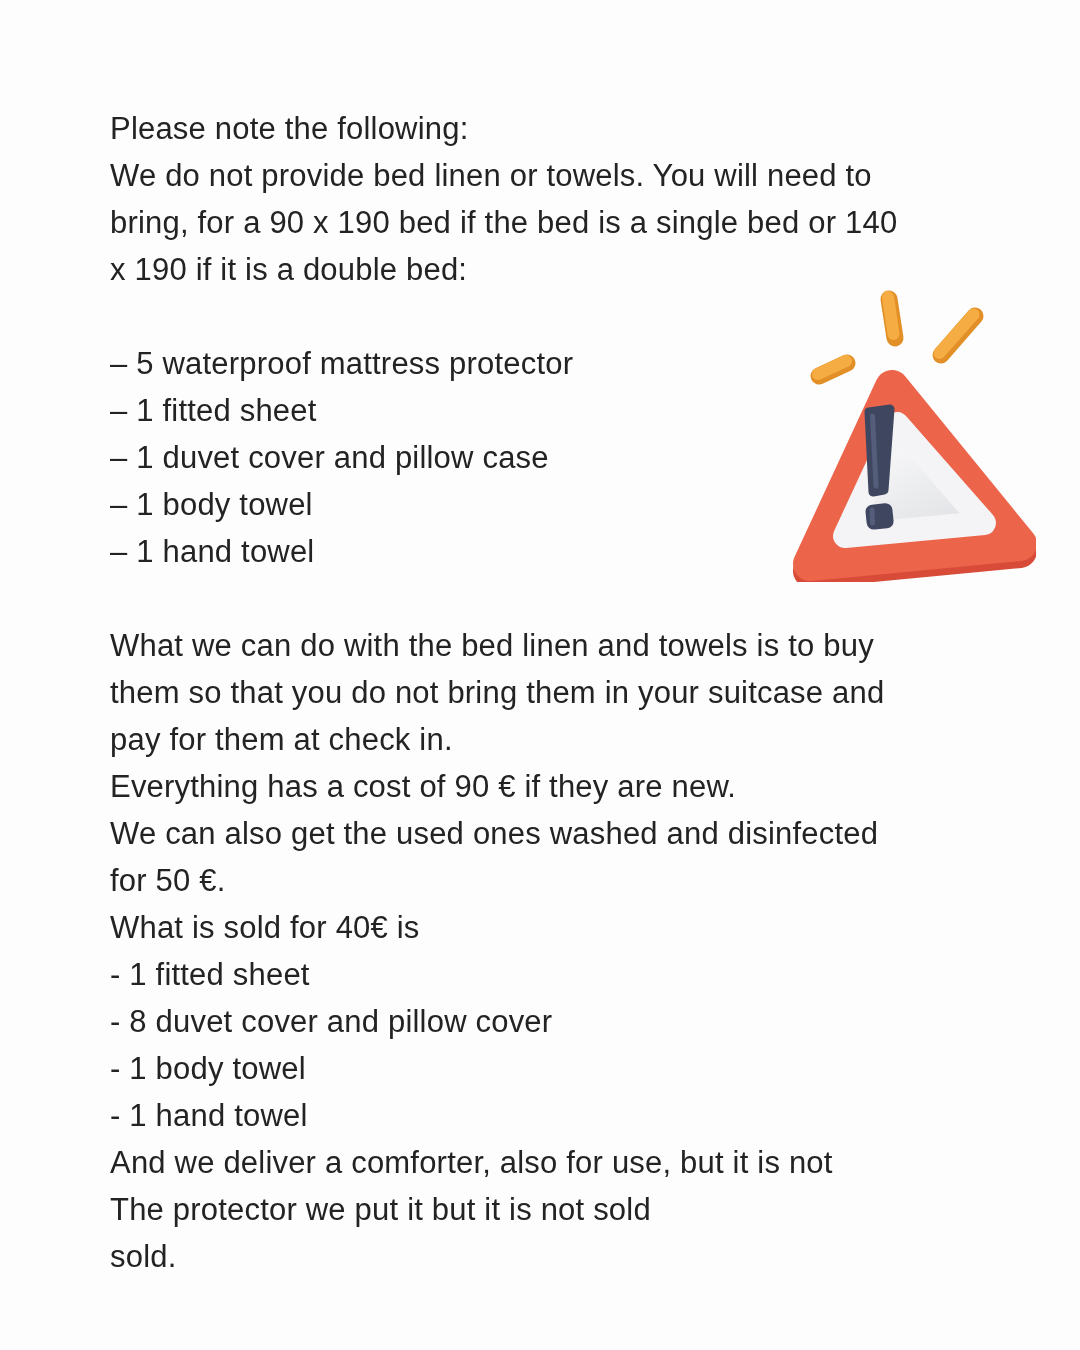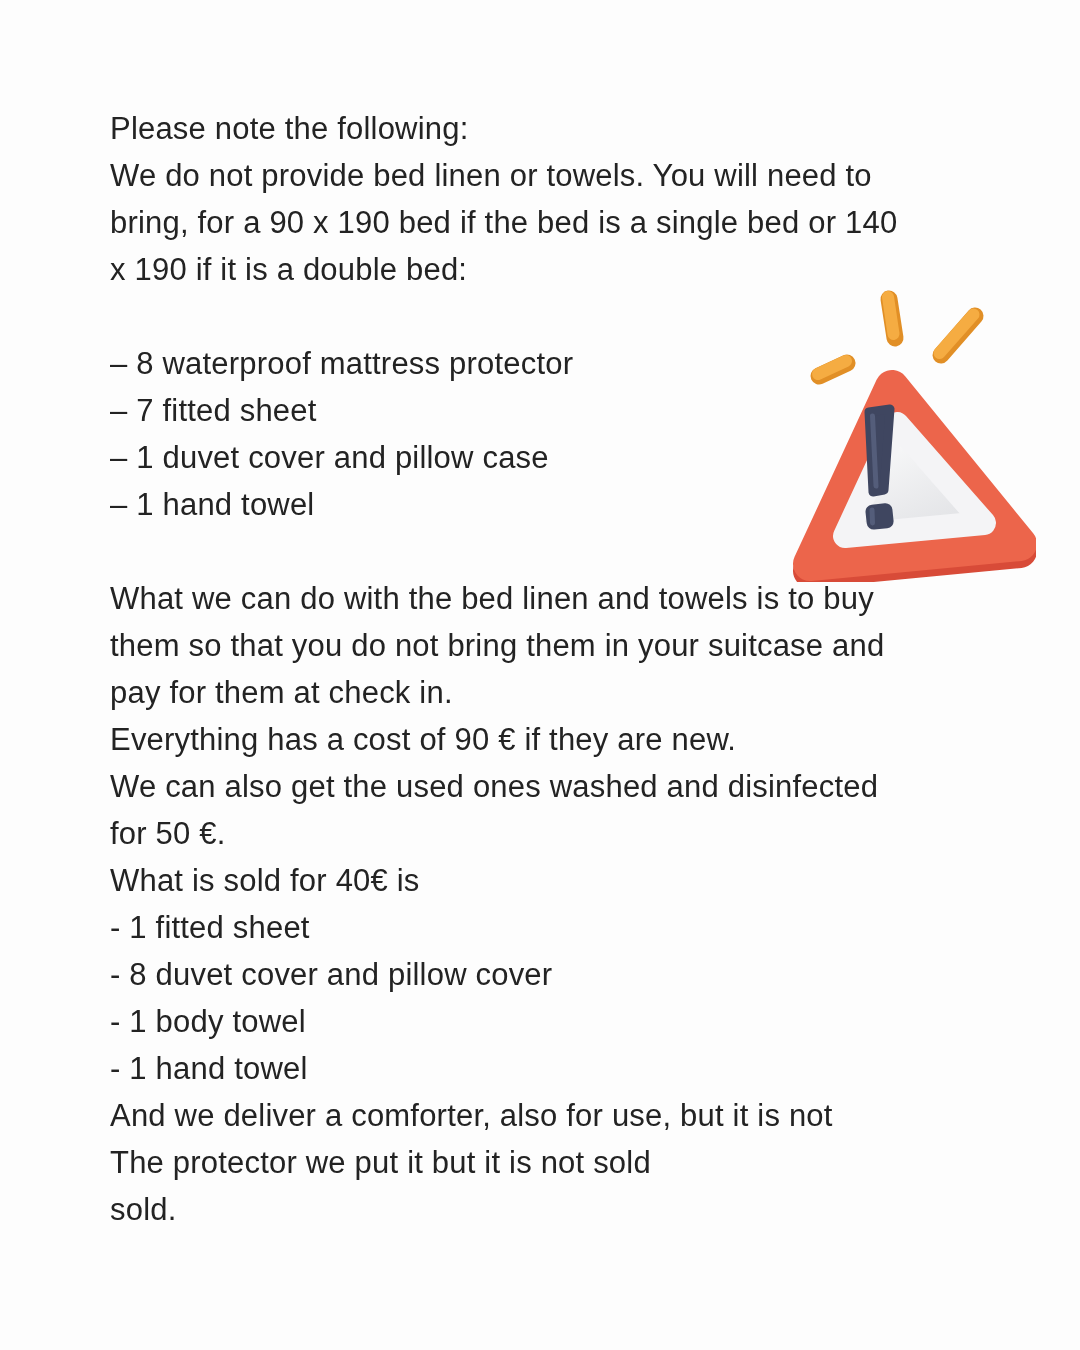--- a/index.html
+++ b/index.html
@@ -55,23 +55,24 @@
     <div>
         <div class="line">Please note the following:</div>
         <div class="line">We do not provide bed linen or towels. You will need to</div>
         <div class="line">bring, for a 90 x 190 bed if the bed is a single bed or 140</div>
         <div class="line">x 190 if it is a double bed:</div>
       </div>
 
     <div class="gap"></div>
 
     <div>
-        <div class="line">– 8 waterproof mattress protector</div>
-        <div class="line">– 7 fitted sheet</div>
+        <div class="line">– 5 waterproof mattress protector</div>
+        <div class="line">– 1 fitted sheet</div>
         <div class="line">– 1 duvet cover and pillow case</div>
+        <div class="line">– 1 body towel</div>
         <div class="line">– 1 hand towel</div>
       </div>
 
     <div class="gap"></div>
 
     <div>
         <div class="line">What we can do with the bed linen and towels is to buy</div>
         <div class="line">them so that you do not bring them in your suitcase and</div>
         <div class="line">pay for them at check in.</div>
         <div class="line">Everything has a cost of 90 € if they are new.</div>

